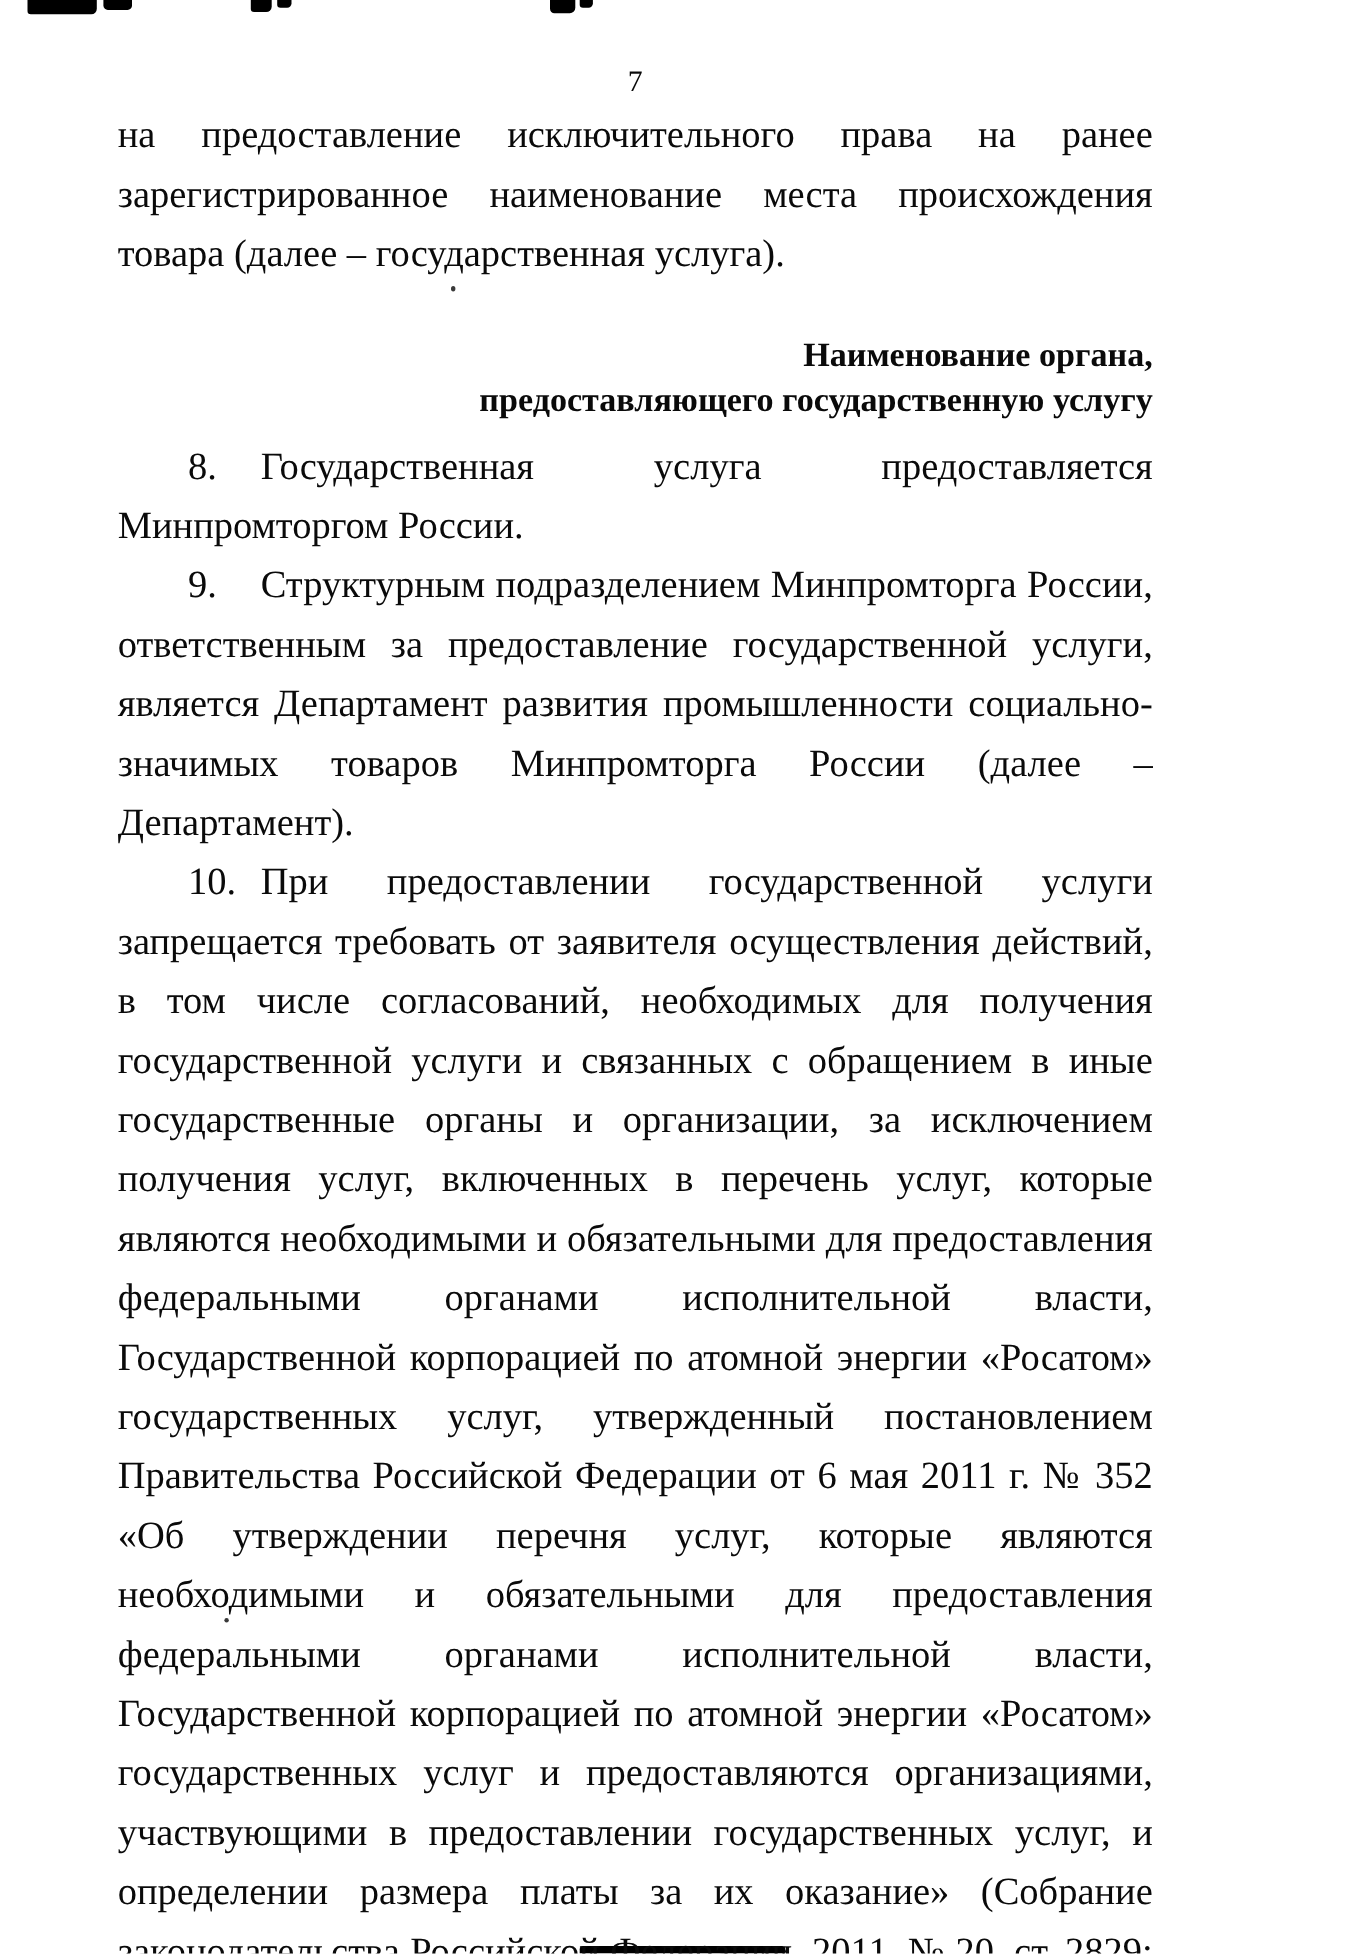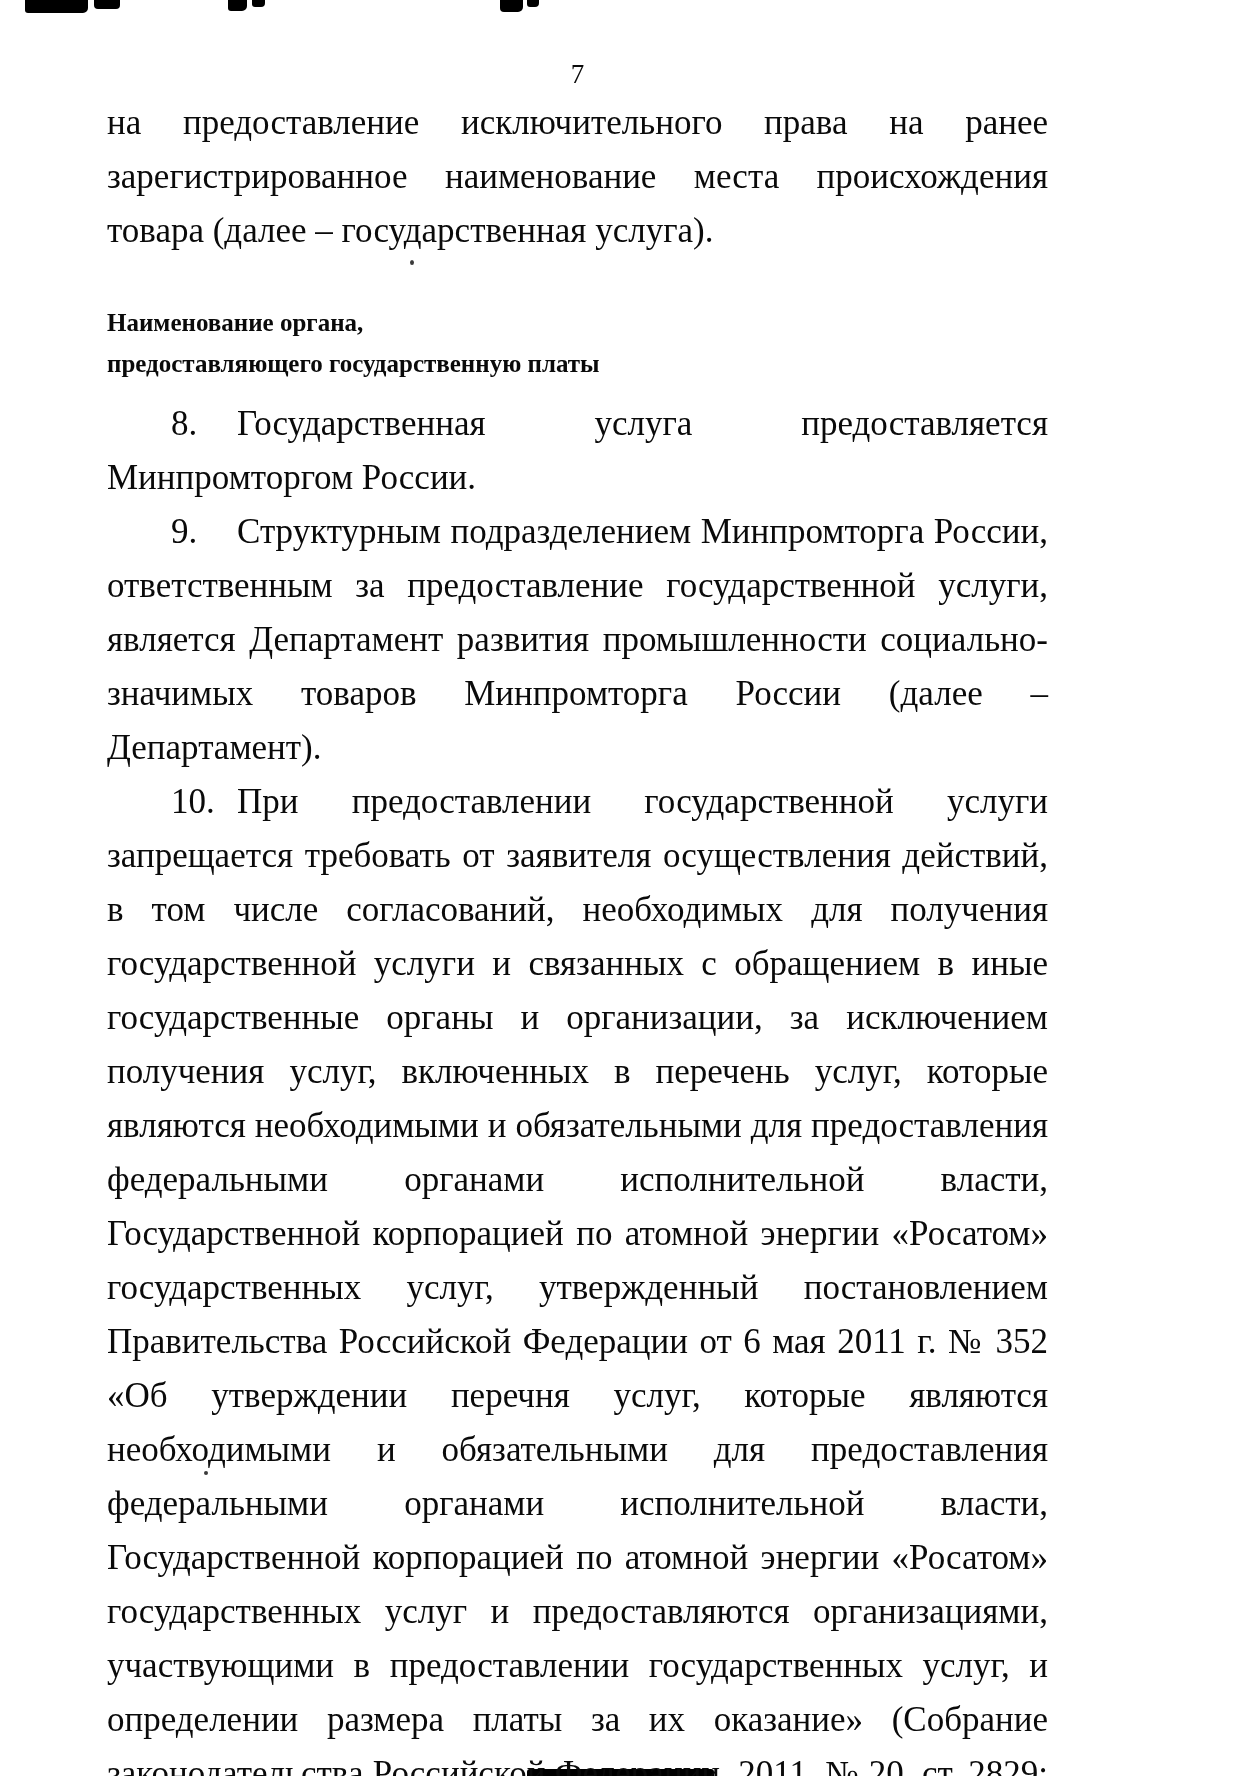--- a/index.html
+++ b/index.html
@@ -35,24 +35,24 @@
     margin: 0;
     font-size: 35px;
     line-height: 54px;
     text-align: justify;
   }
 
   p.cont { margin-top: 6px; }
 
   h2.heading {
     margin: 0;
-    font-size: 25px;
+    font-size: 31px;
     line-height: 41px;
     font-weight: bold;
-    text-align: left;
+    text-align: right;
   }
   h2.h1 { margin-top: 44px; }
   h2.h2 { margin-top: 52px; }
 
   p.numbered { text-indent: 64px; }
   .para-num {
     display: inline-block;
     width: 66px;
     text-indent: 0;
   }
@@ -91,21 +91,21 @@
   <div class="speck s3"></div>
 
   <div class="text-block">
 
     <div class="page-number">7</div>
 
     <p class="body cont">на предоставление исключительного права на ранее зарегистрированное наименование места происхождения товара (далее – государственная услуга).</p>
 
     <h2 class="heading h1">
       <span>Наименование органа,</span><br>
-      <span>предоставляющего государственную платы</span>
+      <span>предоставляющего государственную услугу</span>
     </h2>
 
     <p class="body numbered p8"><span class="para-num">8.</span><span>Государственная услуга предоставляется Минпромторгом России.</span></p>
 
     <p class="body numbered"><span class="para-num">9.</span><span>Структурным подразделением Минпромторга России, ответственным за предоставление государственной услуги, является Департамент развития промышленности социально-значимых товаров Минпромторга России (далее – Департамент).</span></p>
 
     <p class="body numbered"><span class="para-num">10.</span><span>При предоставлении государственной услуги запрещается требовать от заявителя осуществления действий, в том числе согласований, необходимых для получения государственной услуги и связанных с обращением в иные государственные органы и организации, за исключением получения услуг, включенных в перечень услуг, которые являются необходимыми и обязательными для предоставления федеральными органами исполнительной власти, Государственной корпорацией по атомной энергии «Росатом» государственных услуг, утвержденный постановлением Правительства Российской Федерации от 6 мая 2011 г. № 352 «Об утверждении перечня услуг, которые являются необходимыми и обязательными для предоставления федеральными органами исполнительной власти, Государственной корпорацией по атомной энергии «Росатом» государственных услуг и предоставляются организациями, участвующими в предоставлении государственных услуг, и определении размера платы за их оказание» (Собрание законодательства Российской Федерации, 2011, № 20, ст. 2829; 2020, № 1, ст. 51).</span></p>
 
     <h2 class="heading h2">Описание результата предоставления государственной услуги</h2>
 

